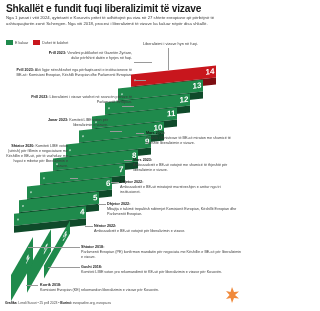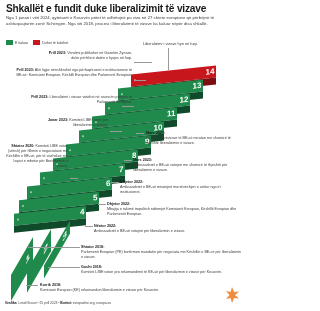--- a/index.html
+++ b/index.html
@@ -73,21 +73,21 @@
     font-size:3.4px;color:#4a4a4a;letter-spacing:-0.05px;
   }
   .footer b{font-weight:bold;color:#1a1a1a;}
   .logo{position:absolute;right:8px;bottom:6px;width:20px;height:20px;}
 </style>
 </head>
 <body>
 
 <div id="root">
 
-  <div class="title">Shkallët e fundit duke liberalizimit të vizave</div>
+  <div class="title">Shkallët e fundit fuqi liberalizimit të vizave</div>
   <div class="subtitle">Nga 1 janari i vitit 2024, qytetarët e Kosovës pritet të udhëtojnë pa viza në 27 shtete evropiane që përbëjnë të ashtuquajturën zonë Schengen. Nga viti 2018, procesi i liberalizimit të vizave ka kaluar nëpër disa shkallë.</div>
 
   <div class="sep"></div>
   <div class="legend">
     <div class="lg-item">
       <span class="lg-sw" style="background:#1f8a4c"></span>
       <span class="lg-tx">E kaluar</span>
     </div>
     <div class="lg-item">
       <span class="lg-sw" style="background:#c8161d"></span>

